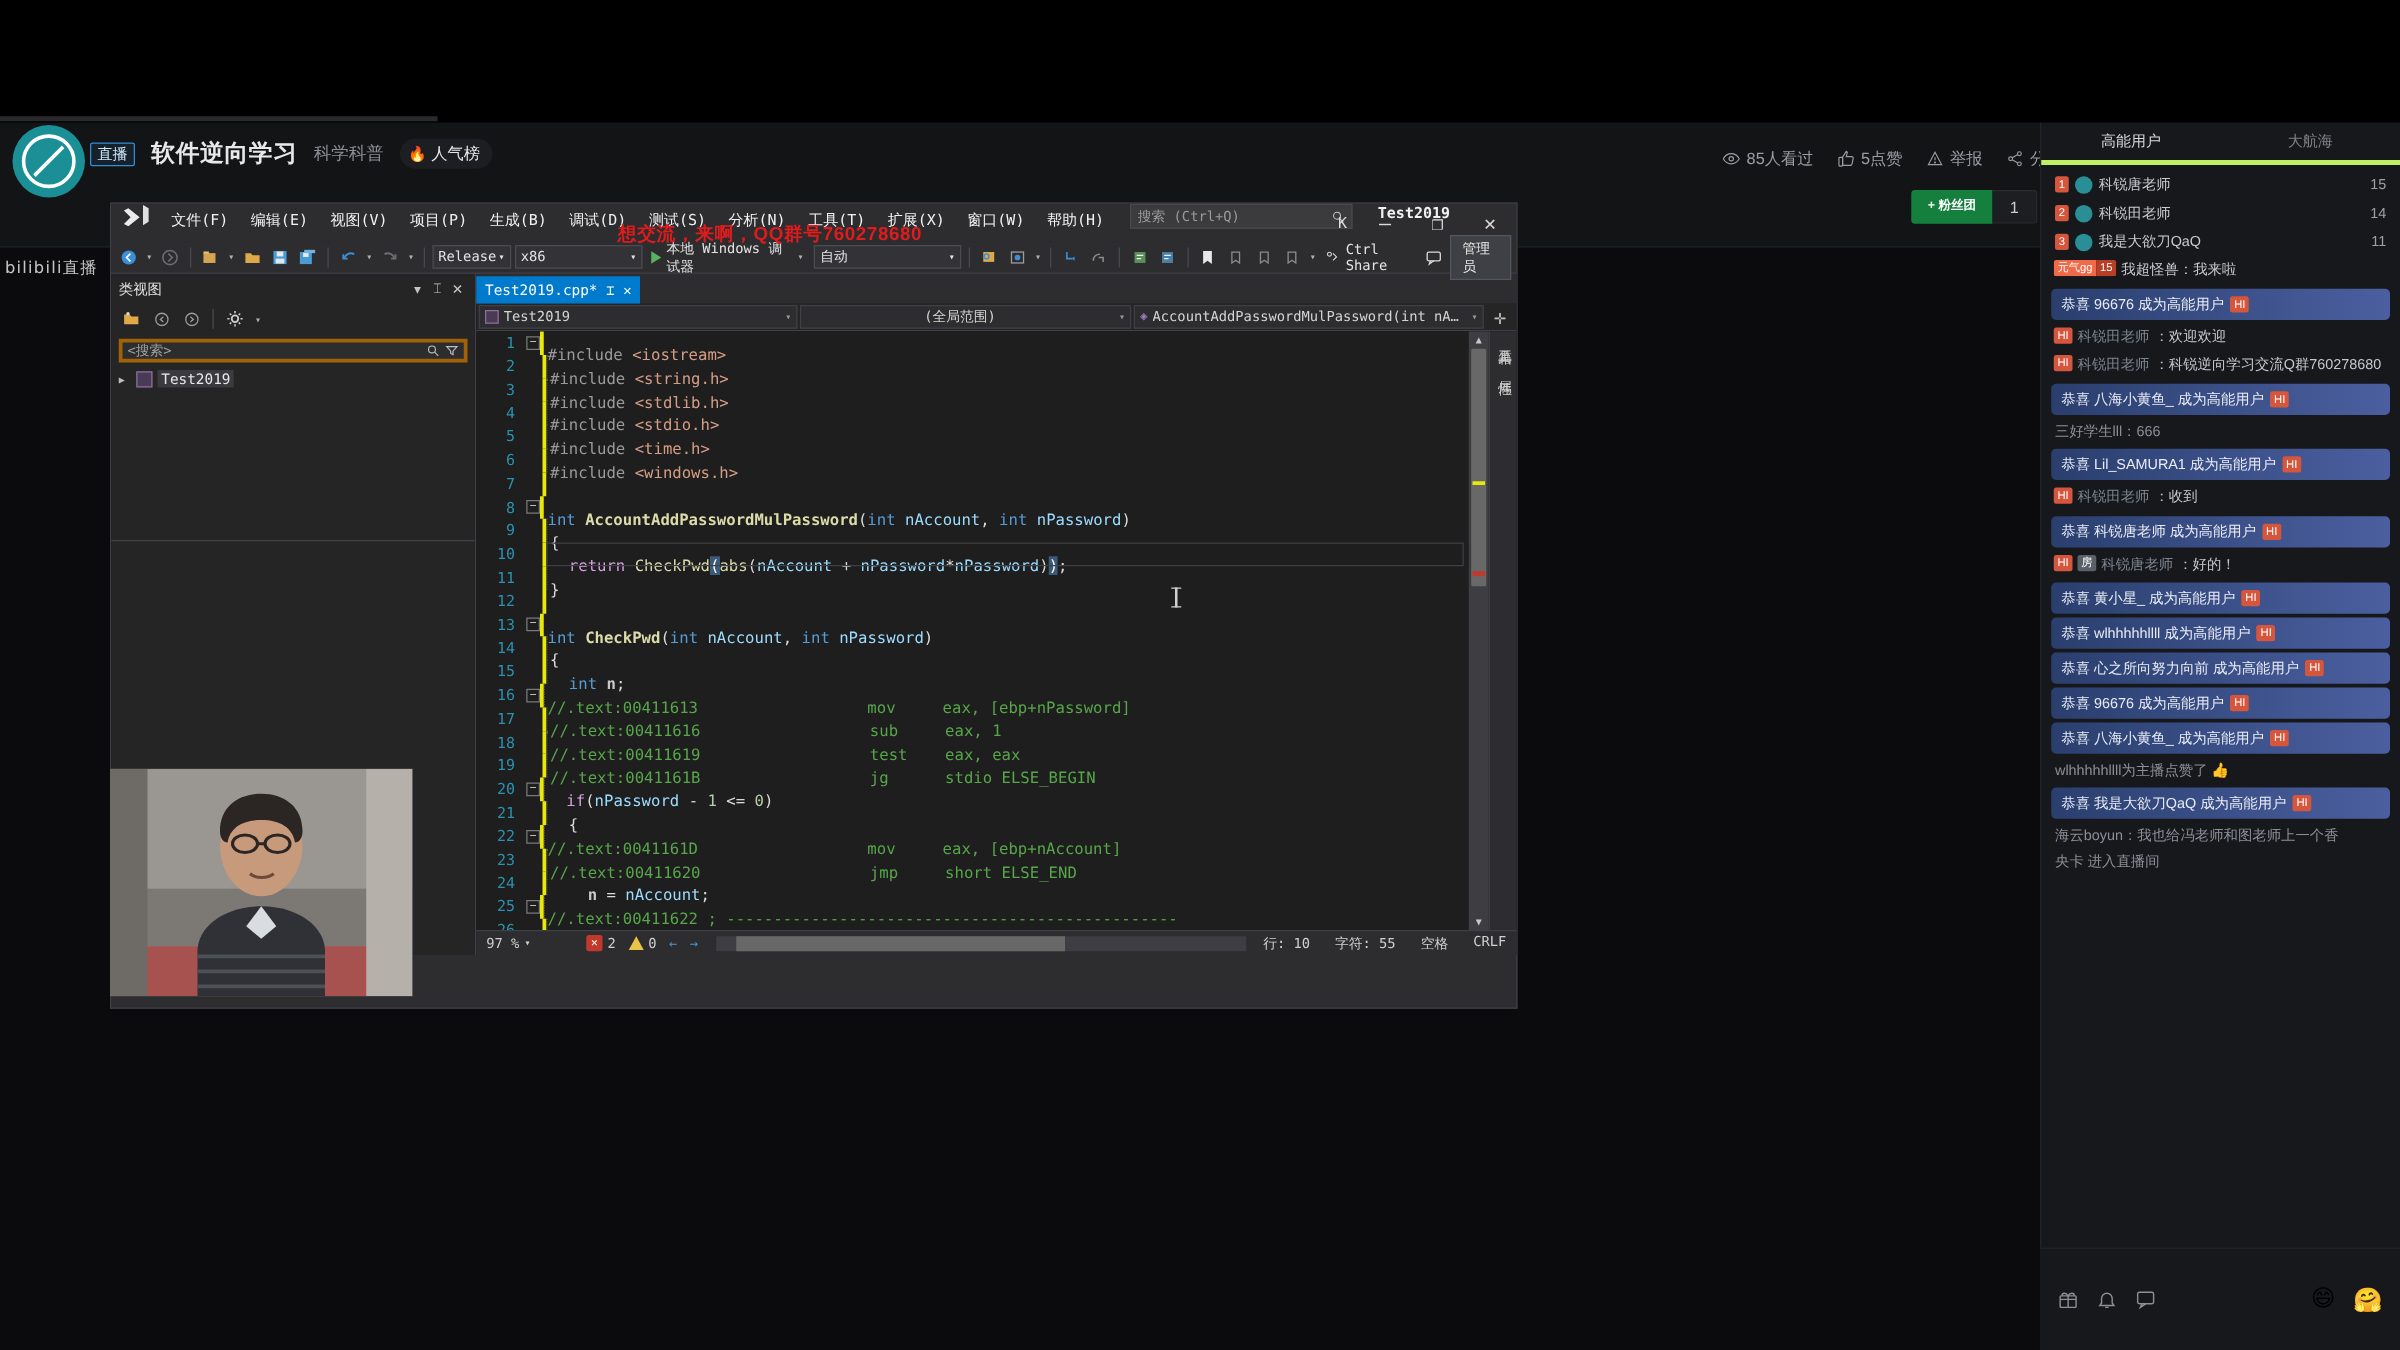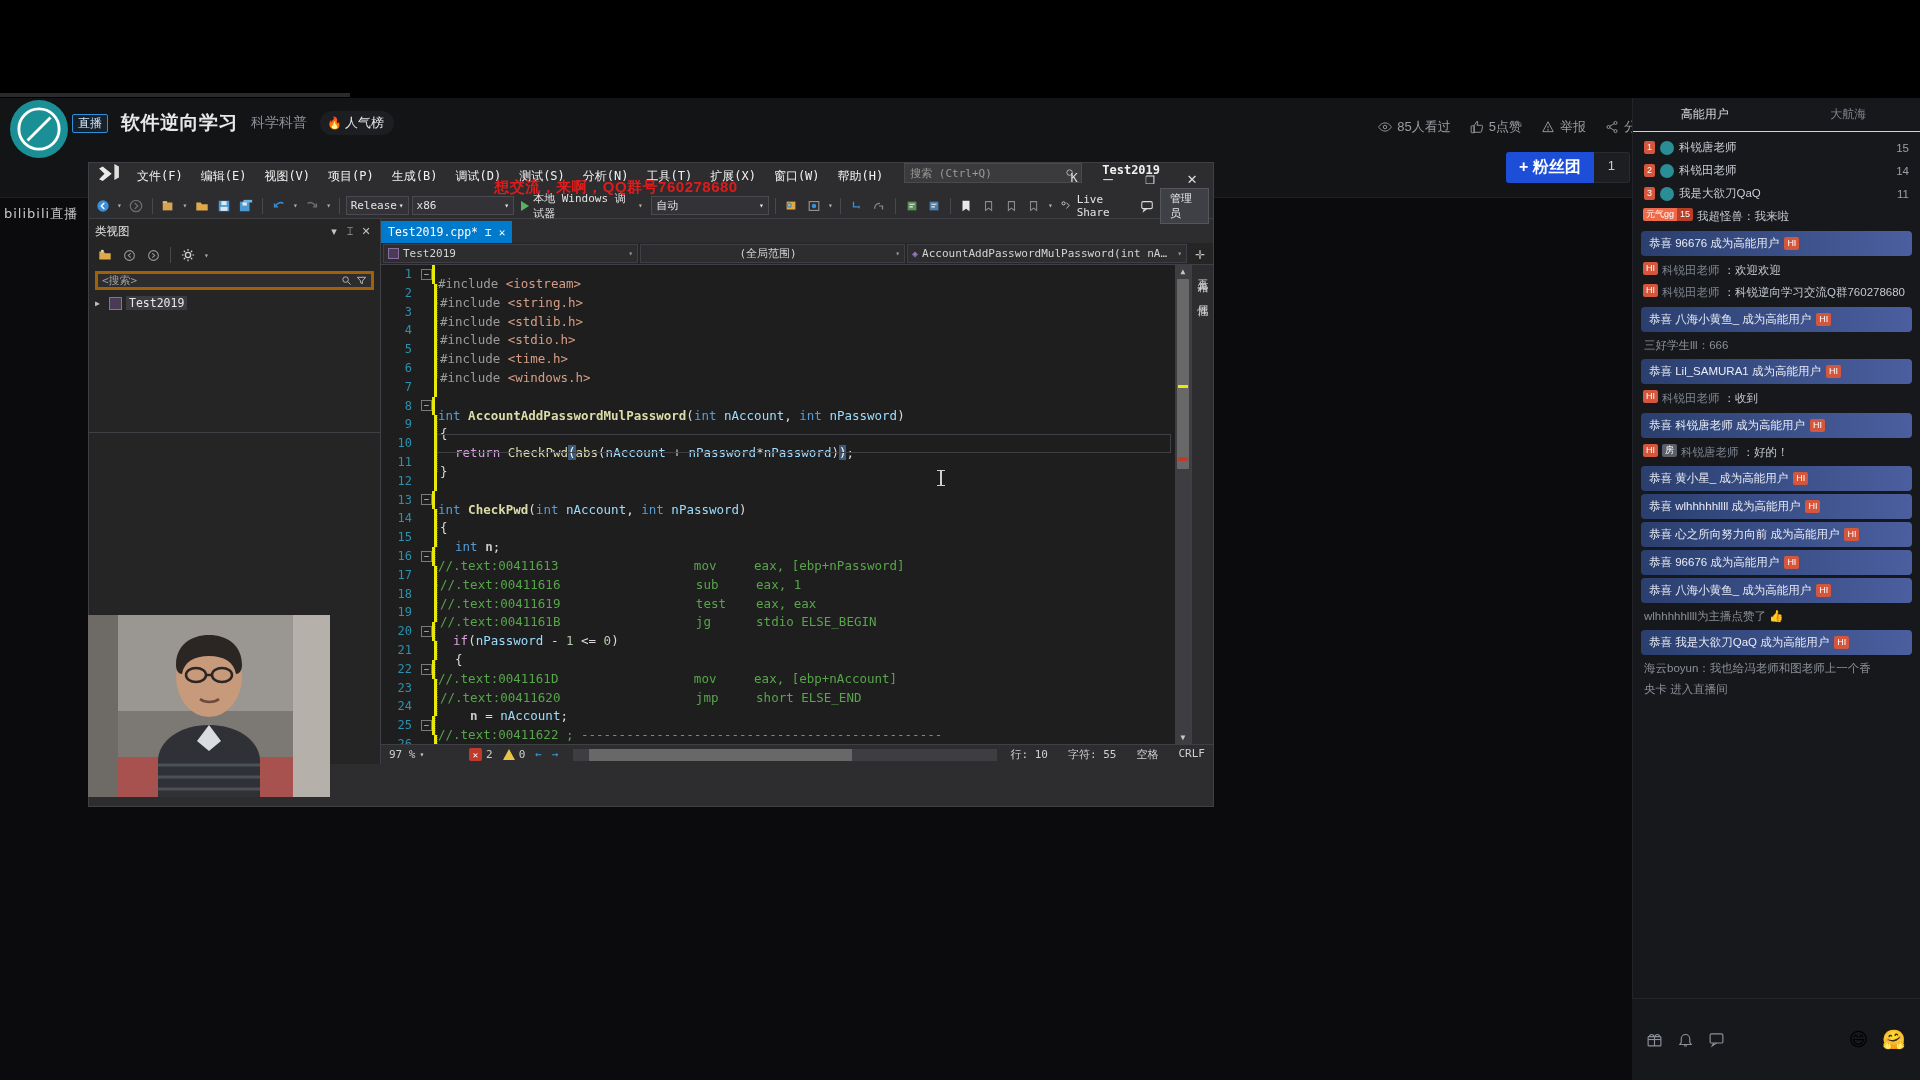--- a/index.html
+++ b/index.html
@@ -86,35 +86,35 @@
     background:#ffd95e; color:#7a4700; font-size:11px; font-weight:700;
     border-radius:9px; padding:2px 8px;
   }
 
   .hdr-stats { position:absolute; right:270px; top:118px; display:flex; align-items:center; gap:19px; }
   .hdr-stat { display:flex; align-items:center; gap:5px; color:#9a9da3; font-size:13px; }
   .hdr-stat svg { width:14px; height:14px; stroke:#9a9da3; fill:none; stroke-width:1.6; }
 
   .fan-wrap { position:absolute; right:290px; top:152px; display:flex; align-items:stretch; }
   .fan-btn {
-    background:#1d4ed8; color:#fff; font-size:16px; font-weight:700;
+    background:#15803d; color:#fff; font-size:10px; font-weight:700;
     padding:5px 13px; border-radius:3px 0 0 3px;text-align:right;
   }
   .fan-count {
     background:#1d1e22; color:#c9ccd2; font-size:13px;
     padding:5px 14px; border-radius:0 3px 3px 0; border:1px solid #2a2b30; border-left:none;
   }
 
   
   .chat {
     position:absolute; right:0; top:98px; width:288px; height:900px;
     background:#17181c; border-left:1px solid #232429;
     display:flex; flex-direction:column;
   }
-  .chat-tabs { display:flex; height:34px; border-bottom:1px solid #bef264; }
+  .chat-tabs { display:flex; height:34px; border-bottom:4px solid #bef264; }
   .chat-tab {
     flex:1; display:flex; align-items:center; justify-content:center;
     font-size:12px; color:#7e8189;
   }
   .chat-tab.active { color:#d6d8dc; }
   .chat-list { flex:1; overflow:hidden; padding:4px 6px 0 6px; }
 
   .cmsg { display:flex; align-items:flex-start; gap:4px; padding:3px 4px; font-size:11.5px; line-height:1.45; }
   .cmsg .nm { color:#7d8590; flex:0 0 auto; }
   .cmsg .tx { color:#c4c8cf; word-break:break-all; }
@@ -688,21 +688,21 @@
           </svg>
       </span>
       <span class="tb-caret">▾</span>
 
       <span style="flex:1"></span>
       <span class="live-share">
         <svg viewBox="0 0 16 16" style="width:13px;height:13px">
             <circle cx="5" cy="5" r="2.2" fill="none" stroke="#dcdcdc" stroke-width="1.2"></circle>
             <path d="M9 4l4 4-4 4" fill="none" stroke="#dcdcdc" stroke-width="1.2"></path>
           </svg>
-        <span>Live Share</span>
+        <span>Ctrl Share</span>
       </span>
       <span class="tb-ico">
         <svg viewBox="0 0 16 16">
             <rect x="2" y="3" width="12" height="8" rx="1.5" fill="none" stroke="#dcdcdc" stroke-width="1.2"></rect>
             <path d="M5 11l-1 3 4-3" fill="none" stroke="#dcdcdc" stroke-width="1.2"></path>
           </svg>
       </span>
       <span class="admin-badge">管理员</span>
     </div>
 

